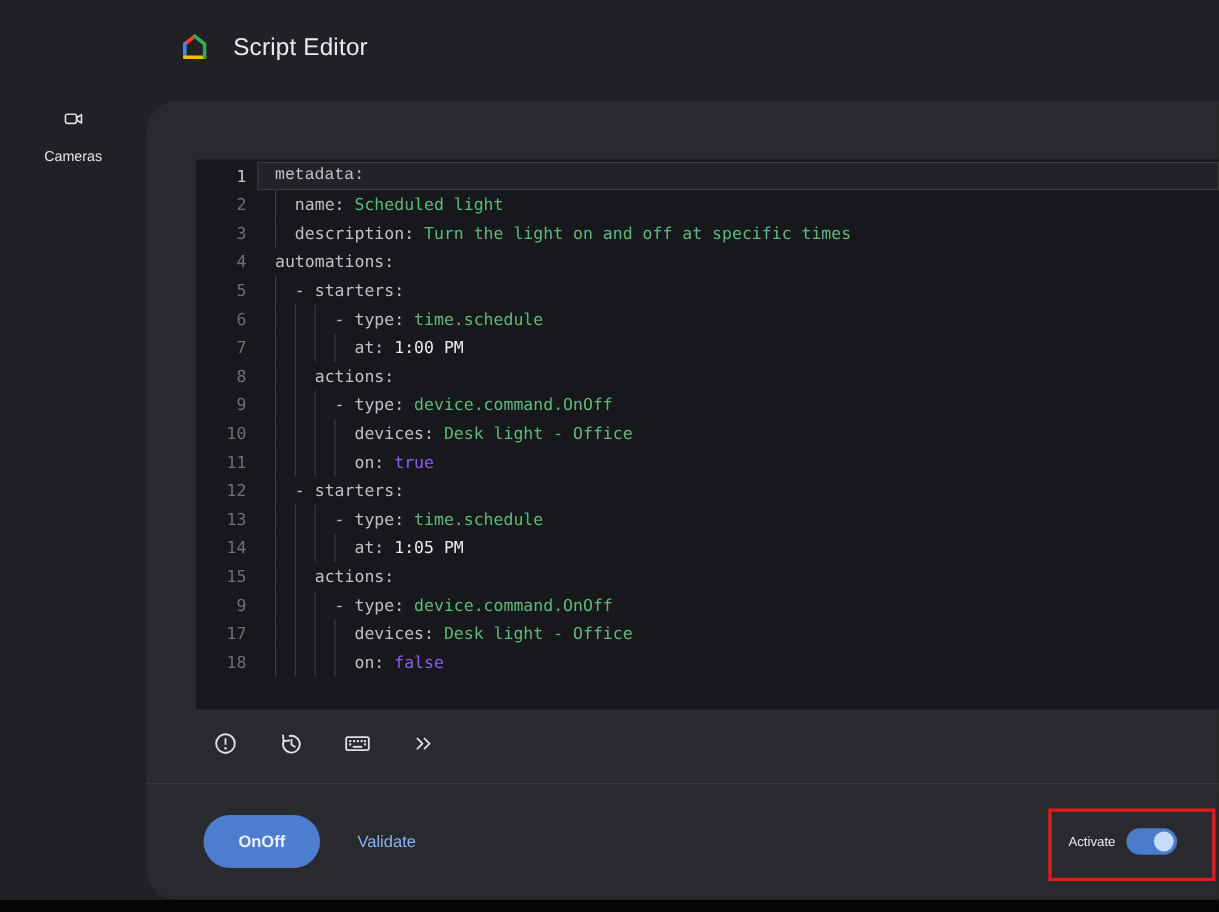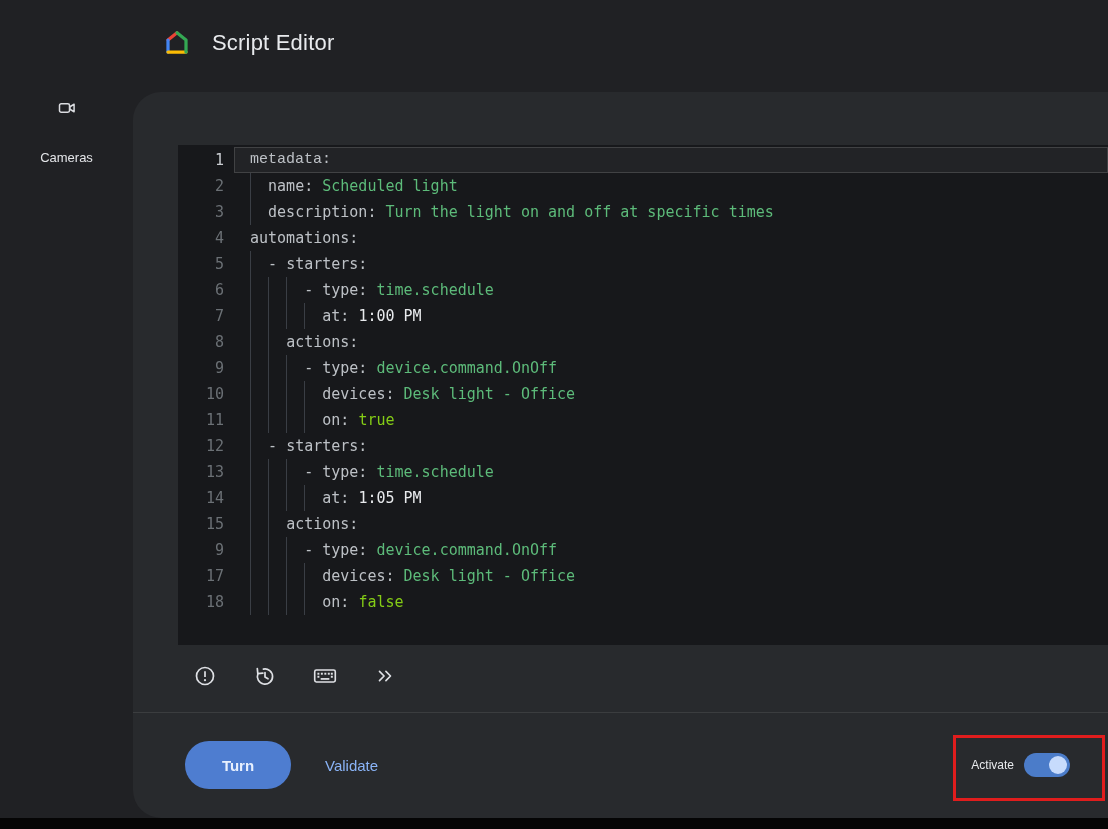--- a/index.html
+++ b/index.html
@@ -11,36 +11,36 @@
   }
   
   .header{position:absolute;top:0;left:0;width:100%;height:86px;display:flex;align-items:center;}
   .logo{margin-left:162px;width:30px;height:30px;flex:none;}
   .app-title{margin-left:20px;font-size:22px;color:#e8eaed;letter-spacing:.2px;}
   
   .sidebar{position:absolute;top:90px;left:0;width:133px;display:flex;flex-direction:column;align-items:center;}
   .side-item{display:flex;flex-direction:column;align-items:center;margin-bottom:24px;cursor:pointer;}
   .side-icon-slot{height:36px;display:flex;align-items:center;justify-content:center;}
   .side-pill{width:48px;height:34px;border-radius:17px;background:#33475f;display:flex;align-items:center;justify-content:center;}
-  .side-label{margin-top:24px;font-size:13px;color:#e3e5e8;text-align:center;}
+  .side-label{margin-top:8px;font-size:13px;color:#e3e5e8;text-align:center;}
   
   .panel{position:absolute;left:133px;top:92px;right:0;bottom:11px;background:#282a2d;border-radius:28px 0 0 28px;}
   
   .editor{position:absolute;left:45px;right:0;top:53px;height:498px;background:#17181b;overflow:hidden;padding-top:2px;}
   .line{display:flex;height:26px;line-height:26px;font-family:"DejaVu Sans Mono", monospace;font-size:15px;white-space:pre;}
   .num{flex:none;width:46px;text-align:right;padding-right:10px;color:#6b7075;user-select:none;}
   .code{position:relative;flex:1;padding-left:16px;color:#bdc1c6;}
   .guide{position:absolute;top:0;bottom:0;width:1px;background:#3a3e45;}
   .line.active .code{background:rgba(255,255,255,.05);box-shadow:inset 0 0 0 1px rgba(255,255,255,.14);font-family:Liberation Mono, monospace;}
   .line.active .num{color:#c9ccd1;}
   .tk-key{color:#bdc1c6;}
   .tk-plain{color:#bdc1c6;}
   .tk-str{color:#5dbb7a;}
   .tk-lit{color:#e8eaed;}
-  .tk-bool{color:#84cc16;}
+  .tk-bool{color:#8b5cf6;}
   
   .editor-toolbar{position:absolute;left:58px;top:562px;height:44px;display:flex;align-items:center;gap:32px;}
   .tool-btn{width:28px;height:28px;display:flex;align-items:center;justify-content:center;cursor:pointer;border-radius:6px;}
   .divider{position:absolute;left:0;right:0;top:620px;height:1px;background:rgba(255,255,255,.09);}
   
   .footbar{position:absolute;left:52px;right:38px;top:648px;height:50px;display:flex;align-items:center;}
   .save-btn{height:48px;min-width:106px;padding:0 28px;border:none;border-radius:24px;background:#4e7dd0;color:#e8f0fe;font-size:15px;font-weight:bold;font-family:"Liberation Sans",sans-serif;cursor:pointer;}
   .validate-btn{margin-left:28px;background:none;border:none;color:#8ab4f8;font-size:15px;font-weight:normal;font-family:"Liberation Sans",sans-serif;cursor:pointer;}
   .activate-group{margin-left:auto;display:flex;align-items:center;gap:10px;}
   .activate-label{font-size:12px;color:#e8eaed;}
@@ -136,21 +136,21 @@
       <svg width="22" height="22" viewBox="0 0 24 24" fill="none" stroke="#dfe1e5" stroke-width="1.8" stroke-linecap="round" stroke-linejoin="round">
         <path d="M6 7l5 5-5 5"></path>
           <path d="M13 7l5 5-5 5"></path>
       </svg>
     </span>
   </div>
 
   <div class="divider"></div>
 
   <div class="footbar">
-    <button class="save-btn">Turn</button>
+    <button class="save-btn">OnOff</button>
     <button class="validate-btn">Validate</button>
     <div class="activate-group">
       <span class="activate-label">Activate</span>
       <div class="toggle">
         <div class="knob"></div>
       </div>
     </div>
   </div>
 
 </div>

